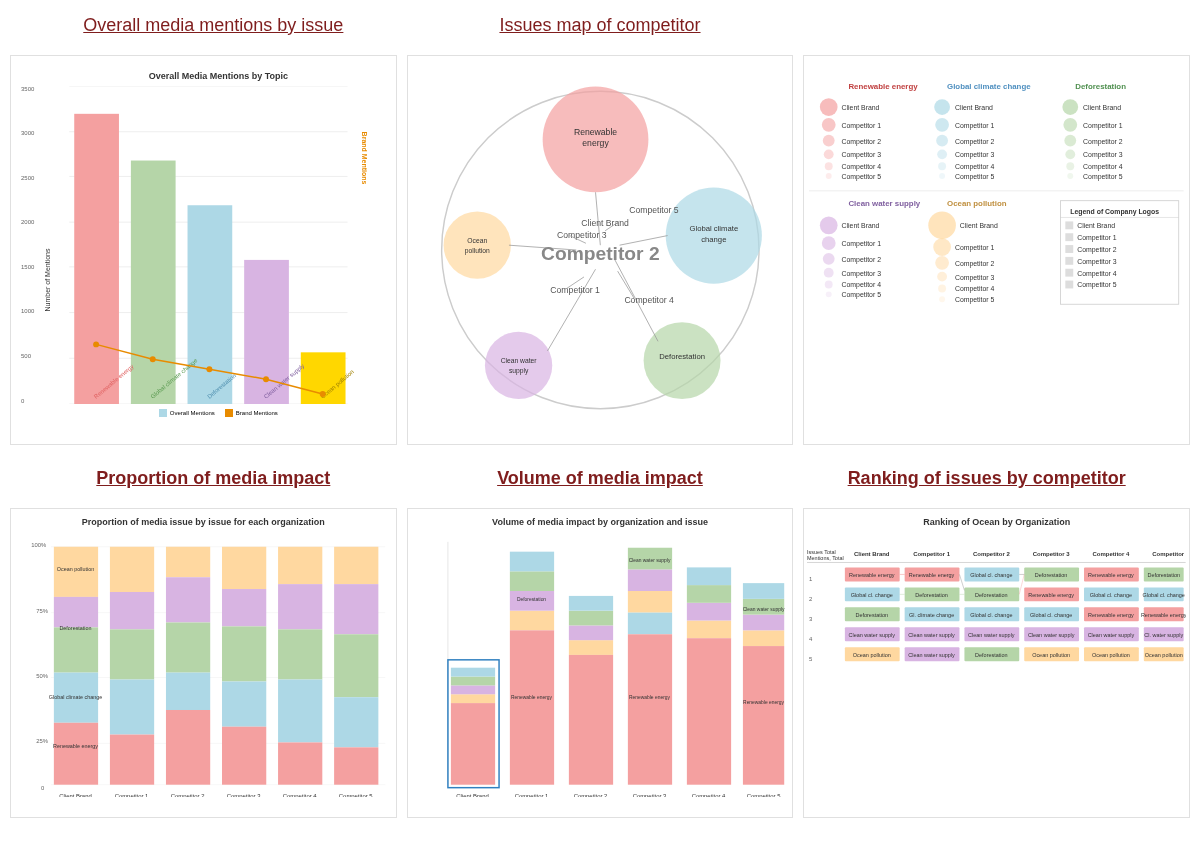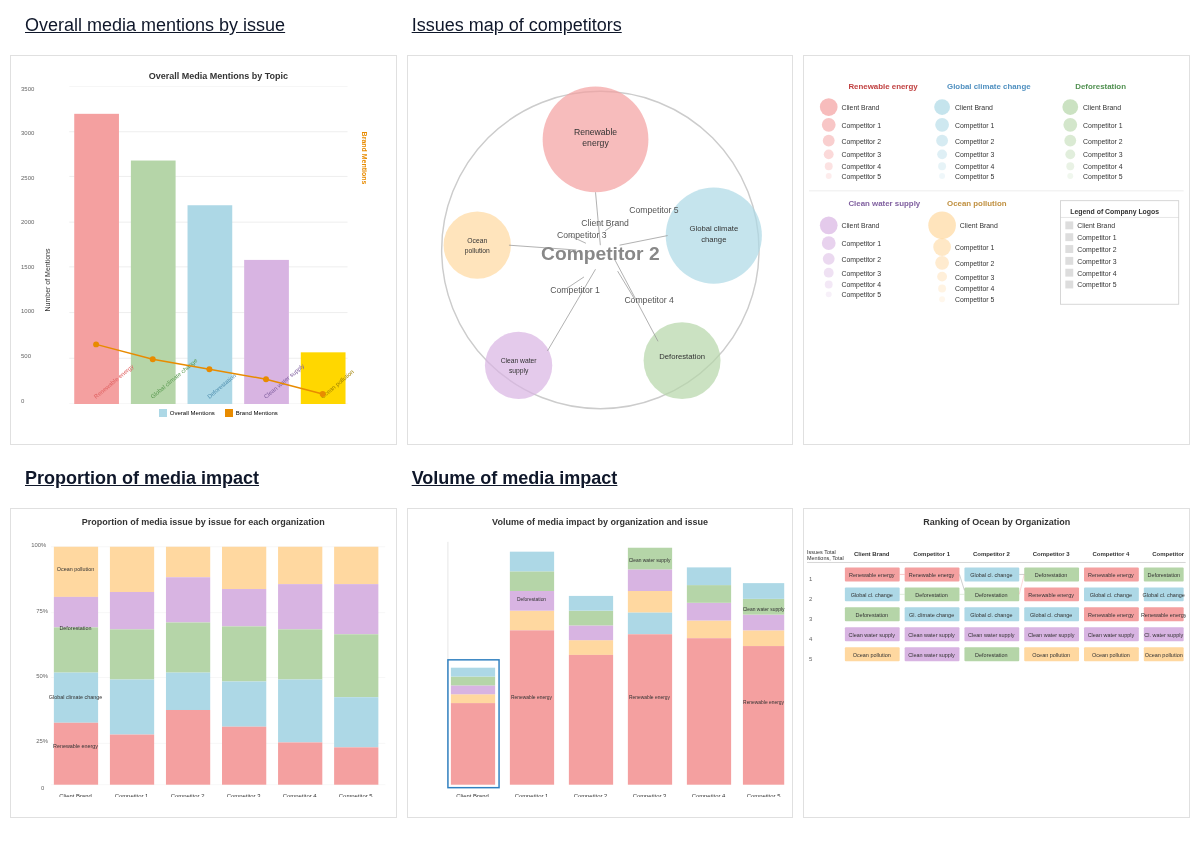--- a/index.html
+++ b/index.html
@@ -22,24 +22,25 @@
     
     .headings-row {
       display: grid;
       grid-template-columns: 1fr 1fr 1fr;
       padding: 0 10px;
       margin-bottom: 5px;
     }
 
     .section-heading {
       font-size: 18px;
-      color: #0f172a;
+      color: #7f1d1d;
       text-decoration: underline;
       cursor: pointer;
       padding: 5px;
+      text-align: center;
     }
 
     
     .charts-row-top {
       display: grid;
       grid-template-columns: 1fr 1fr 1fr;
       gap: 10px;
       height: 390px;
       margin-bottom: 10px;
     }
@@ -138,21 +139,21 @@
       overflow: hidden;
     }
   </style>
 </head>
 <body>
 
 <div class="page-container">
 
   <div class="headings-row">
     <div class="section-heading">Overall media mentions by issue</div>
-    <div class="section-heading">Issues map of competitors</div>
+    <div class="section-heading">Issues map of competitor</div>
   </div>
 
   <div class="charts-row-top">
 
     <div class="chart-container">
       <div class="bar-chart">
         <div class="bar-chart-title">Overall Media Mentions by Topic</div>
         <div style="position:relative; height: calc(100% - 25px);">
           <span class="y-axis-label">Number of Mentions</span>
           <span class="y-axis-label-right">Brand Mentions</span>
@@ -351,20 +352,21 @@
           <text x="272" y="213" font-size="7" fill="#333">Competitor 5</text>
         </svg>
       </div>
     </div>
 
   </div>
 
   <div class="headings-row-bottom">
     <div class="section-heading">Proportion of media impact</div>
     <div class="section-heading">Volume of media impact</div>
+    <div class="section-heading">Ranking of issues by competitor</div>
   </div>
 
   <div class="charts-row-bottom">
 
     <div class="chart-container">
       <div style="padding: 8px 5px 5px 5px; height: 100%;">
         <div class="bar-chart-title">Proportion of media issue by issue for each organization</div>
         <svg width="100%" height="90%" viewBox="0 0 380 270">
 
           <text x="15" y="15" font-size="6" fill="#666">100%</text>

